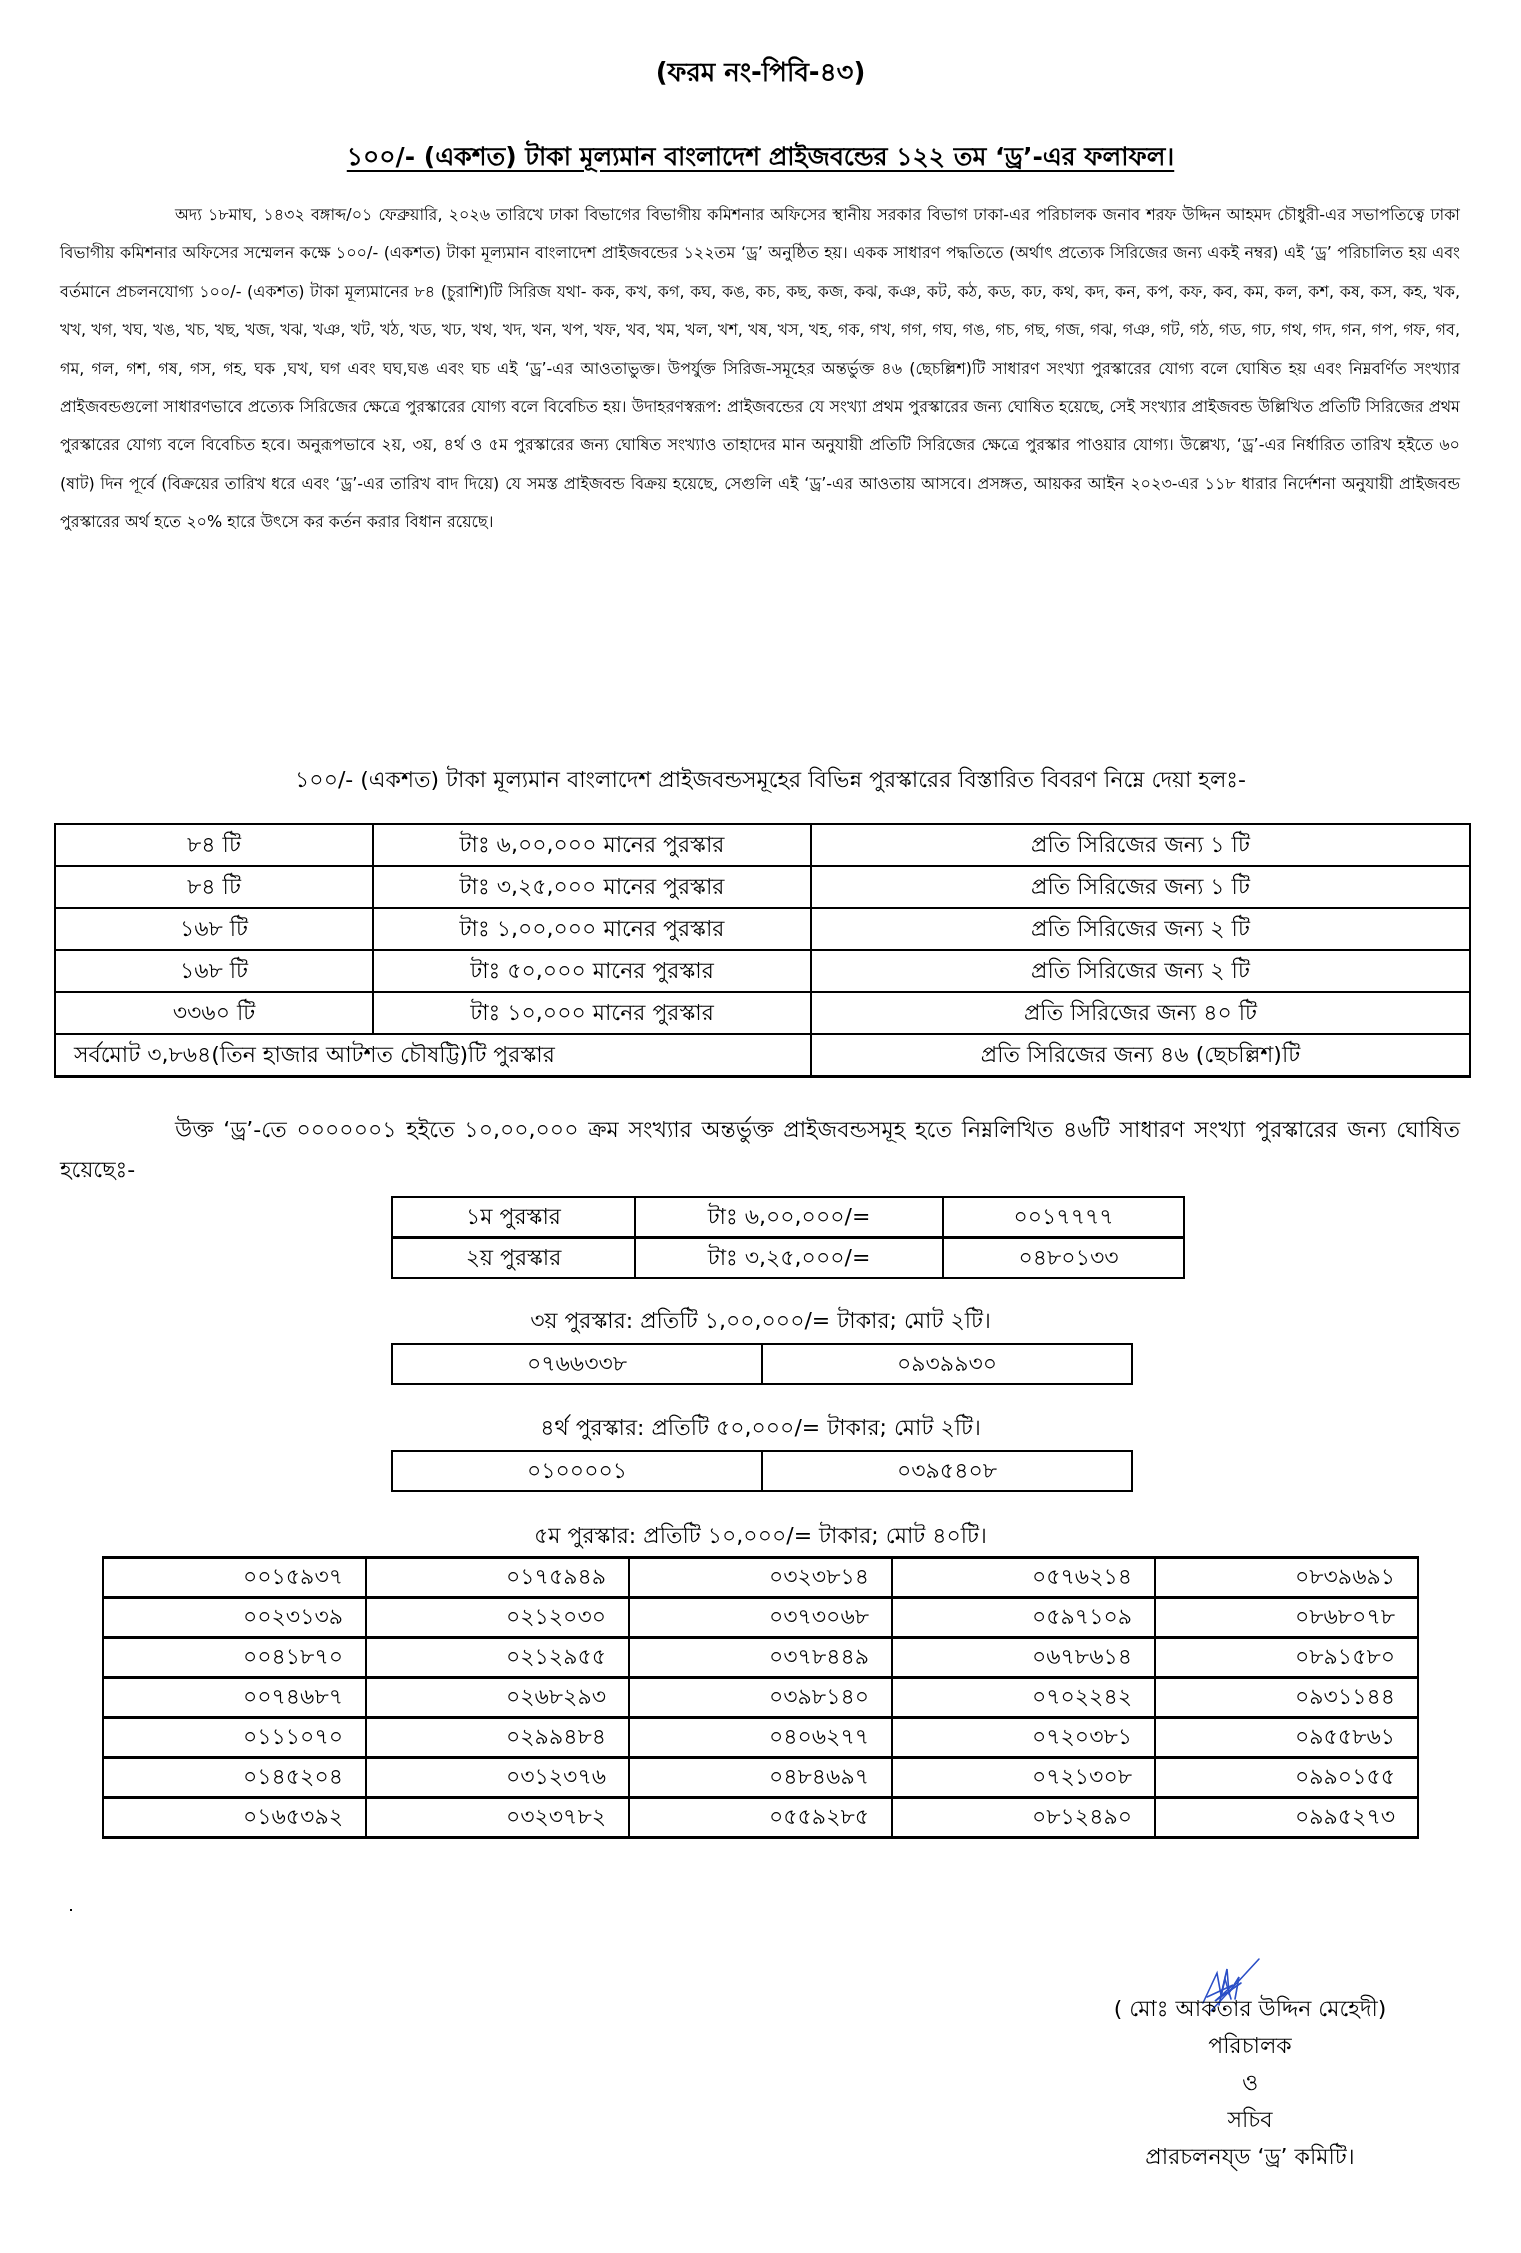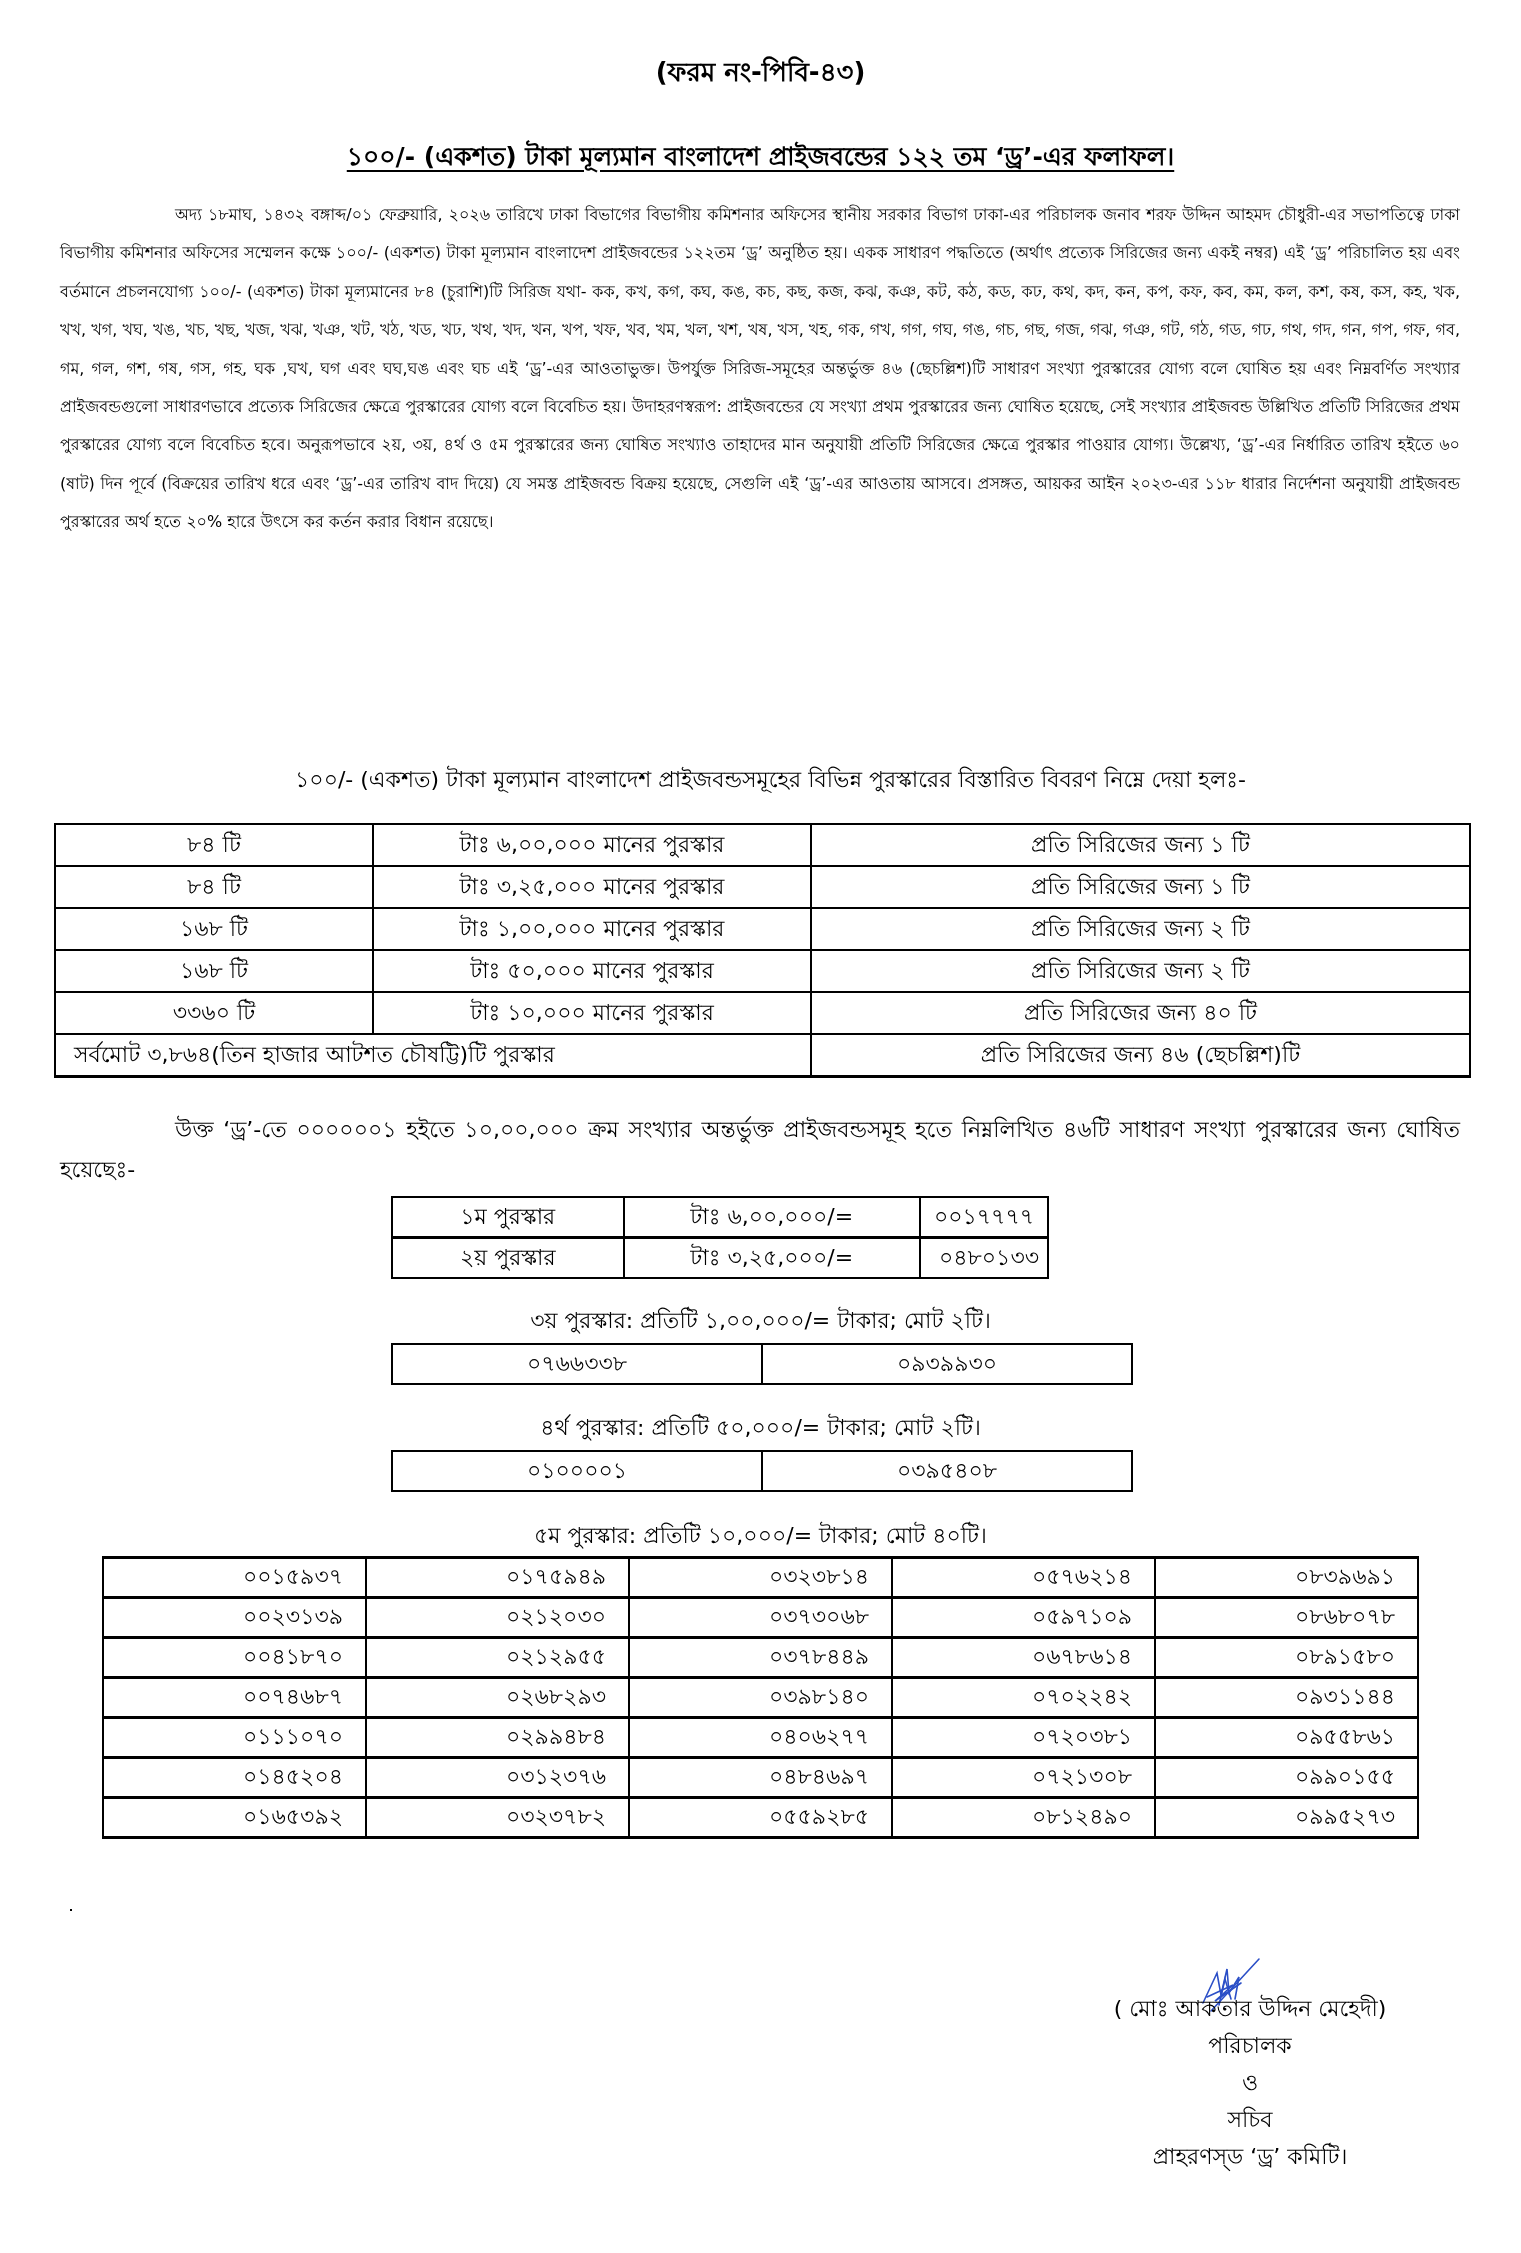--- a/index.html
+++ b/index.html
@@ -31,21 +31,21 @@
   .summary { left: 54px; top: 823px; width: 1417px; }
   .summary td { height: 40px; }
   .summary td.c1 { width: 300px; text-align: center; }
   .summary td.c2 { width: 420px; text-align: center; }
   .summary td.c3 { text-align: center; }
   .summary tr:last-child td { border-bottom-width: 3px; }
   .note {
     position: absolute; left: 60px; width: 1400px; top: 1110px;
     font-size: 22px; line-height: 40px; text-align: justify; text-indent: 115px;
   }
-  .t12 { left: 391px; top: 1196px; width: 658px; }
+  .t12 { left: 391px; top: 1196px; width: 794px; }
   .t12 td { height: 38px; text-align: center; }
   .t12 td.a { width: 225px; } .t12 td.b { width: 290px; }
   .caption { position: absolute; left: 0; width: 1521px; text-align: center; font-size: 22px; }
   .pair { left: 391px; width: 742px; }
   .pair td { height: 38px; text-align: center; width: 50%; }
   .five { left: 102px; top: 1556px; width: 1317px; }
   .five td { height: 37px; text-align: right; padding-right: 22px; width: 20%; }
   .five tr td { border-top-width: 3px; }
   .sig-wrap { position: absolute; left: 1085px; top: 1990px; width: 330px; text-align: center; font-size: 22px; line-height: 37px; }
   .signature { position: absolute; left: 1195px; top: 1955px; width: 70px; height: 70px; }
@@ -198,16 +198,16 @@
       <path d="M16 56 L64 4"></path>
       <path d="M24 50 L30 24 L36 44"></path>
     </g>
   </svg>
 
   <div class="sig-wrap">
     <div>( মোঃ আকতার উদ্দিন মেহেদী)</div>
     <div>পরিচালক</div>
     <div>ও</div>
     <div>সচিব</div>
-    <div>প্রাহরণস্ড ‘ড্র’ কমিটি।</div>
+    <div>প্রারচলনয্ড ‘ড্র’ কমিটি।</div>
   </div>
 
 </div>
 
 </body></html>

